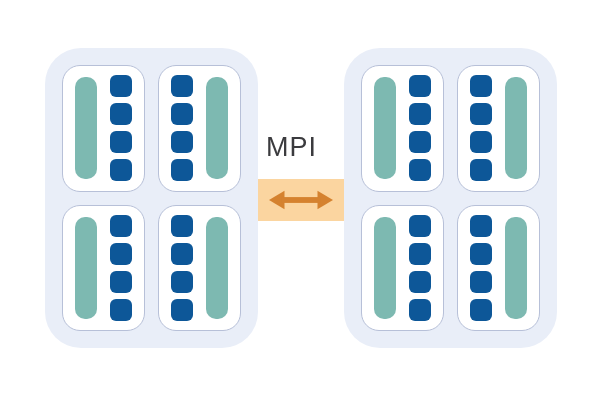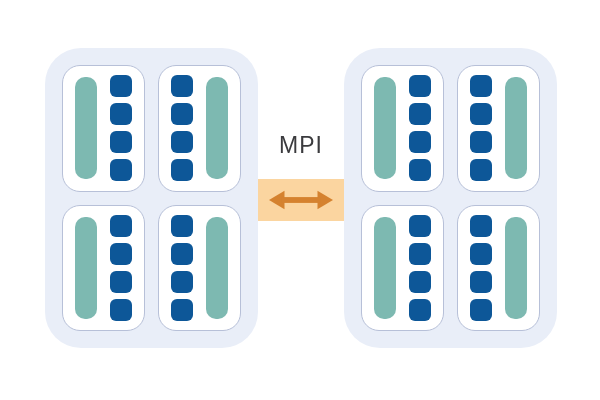--- a/index.html
+++ b/index.html
@@ -61,24 +61,24 @@
     flex-direction: column;
     gap: 6px;
   }
   .core {
     width: 22px; height: 22px;
     border-radius: 6px;
     background: var(--accent-blue);
   }
   .mpi-label {
     position: absolute;
-    left: 257px; top: 133px;
+    left: 266px; top: 133px;
     width: 88px;
-    text-align: center;
-    font-size: 23px;
+    text-align: left;
+    font-size: 27px;
     letter-spacing: 1px;
     color: var(--label-text);
     line-height: 1.1;
     z-index: 2;
   }
   .band {
     position: absolute;
     left: 258px; top: 179px;
     width: 86px; height: 42px;
     background: var(--band);

